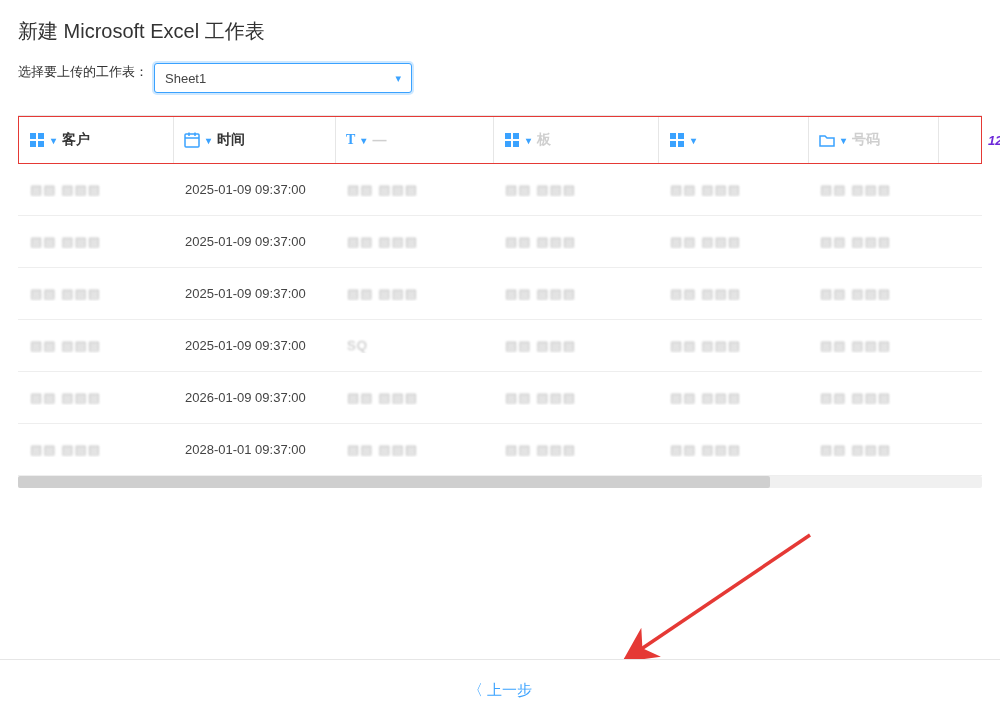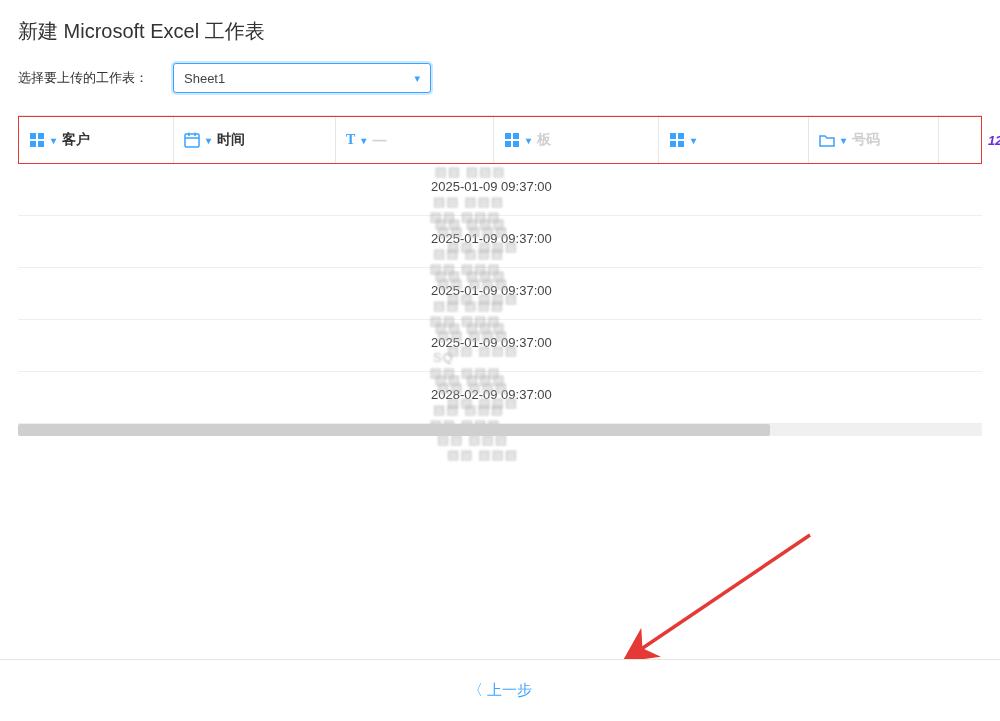--- a/index.html
+++ b/index.html
@@ -12,23 +12,22 @@
     overflow: hidden;
   }
   .page-title {
     font-size: 20px;
     color: #333;
     padding: 18px 0 0 18px;
     font-weight: 400;
   }
   .upload-row {
     display: flex;
-    align-items: center;
     padding: 18px 0 0 18px;
-    gap: 25px;
+    gap: 6px;
   }
   .upload-label {
     font-size: 13px;
     color: #333;
   }
   .sheet-select {
     width: 258px;
     height: 30px;
     border: 1px solid #3aa2ff;
     box-shadow: 0 0 0 2px rgba(58,162,255,0.25);
@@ -80,21 +79,20 @@
   .hcell.faded .hlabel { color: #cfcfcf; filter: blur(0.3px); }
 
   .data-row {
     display: flex;
     height: 52px;
     border-bottom: 1px solid #eee;
     align-items: center;
     font-size: 13px;
     color: #444;
     min-width: 0;
-    flex-direction: column;
   }
   .dcell {
     padding: 0 12px;
     flex: 0 0 auto;
     overflow: hidden;
     white-space: nowrap;
     min-width: 0;
   }
   .blurry { filter: blur(1px); color: #bcbcbc; letter-spacing: 1px; }
 
@@ -277,21 +275,29 @@
       <div class="data-row">
         <div class="dcell c0"><span class="blurry">▧▧ ▧▧▧</span></div>
         <div class="dcell c1">2025-01-09 09:37:00</div>
         <div class="dcell c2"><span class="blurry">SQ</span></div>
         <div class="dcell c3"><span class="blurry">▧▧ ▧▧▧</span></div>
         <div class="dcell c4"><span class="blurry">▧▧ ▧▧▧</span></div>
         <div class="dcell c5"><span class="blurry">▧▧ ▧▧▧</span></div>
       </div>
       <div class="data-row">
         <div class="dcell c0"><span class="blurry">▧▧ ▧▧▧</span></div>
-        <div class="dcell c1">2028-02-09 09:37:00</div>
+        <div class="dcell c1">2026-01-09 09:37:00</div>
+        <div class="dcell c2"><span class="blurry">▧▧ ▧▧▧</span></div>
+        <div class="dcell c3"><span class="blurry">▧▧ ▧▧▧</span></div>
+        <div class="dcell c4"><span class="blurry">▧▧ ▧▧▧</span></div>
+        <div class="dcell c5"><span class="blurry">▧▧ ▧▧▧</span></div>
+      </div>
+      <div class="data-row">
+        <div class="dcell c0"><span class="blurry">▧▧ ▧▧▧</span></div>
+        <div class="dcell c1">2028-01-01 09:37:00</div>
         <div class="dcell c2"><span class="blurry">▧▧ ▧▧▧</span></div>
         <div class="dcell c3"><span class="blurry">▧▧ ▧▧▧</span></div>
         <div class="dcell c4"><span class="blurry">▧▧ ▧▧▧</span></div>
         <div class="dcell c5"><span class="blurry">▧▧ ▧▧▧</span></div>
       </div>
     </div>
 
 </div>
 
 <div class="scrollbar">

